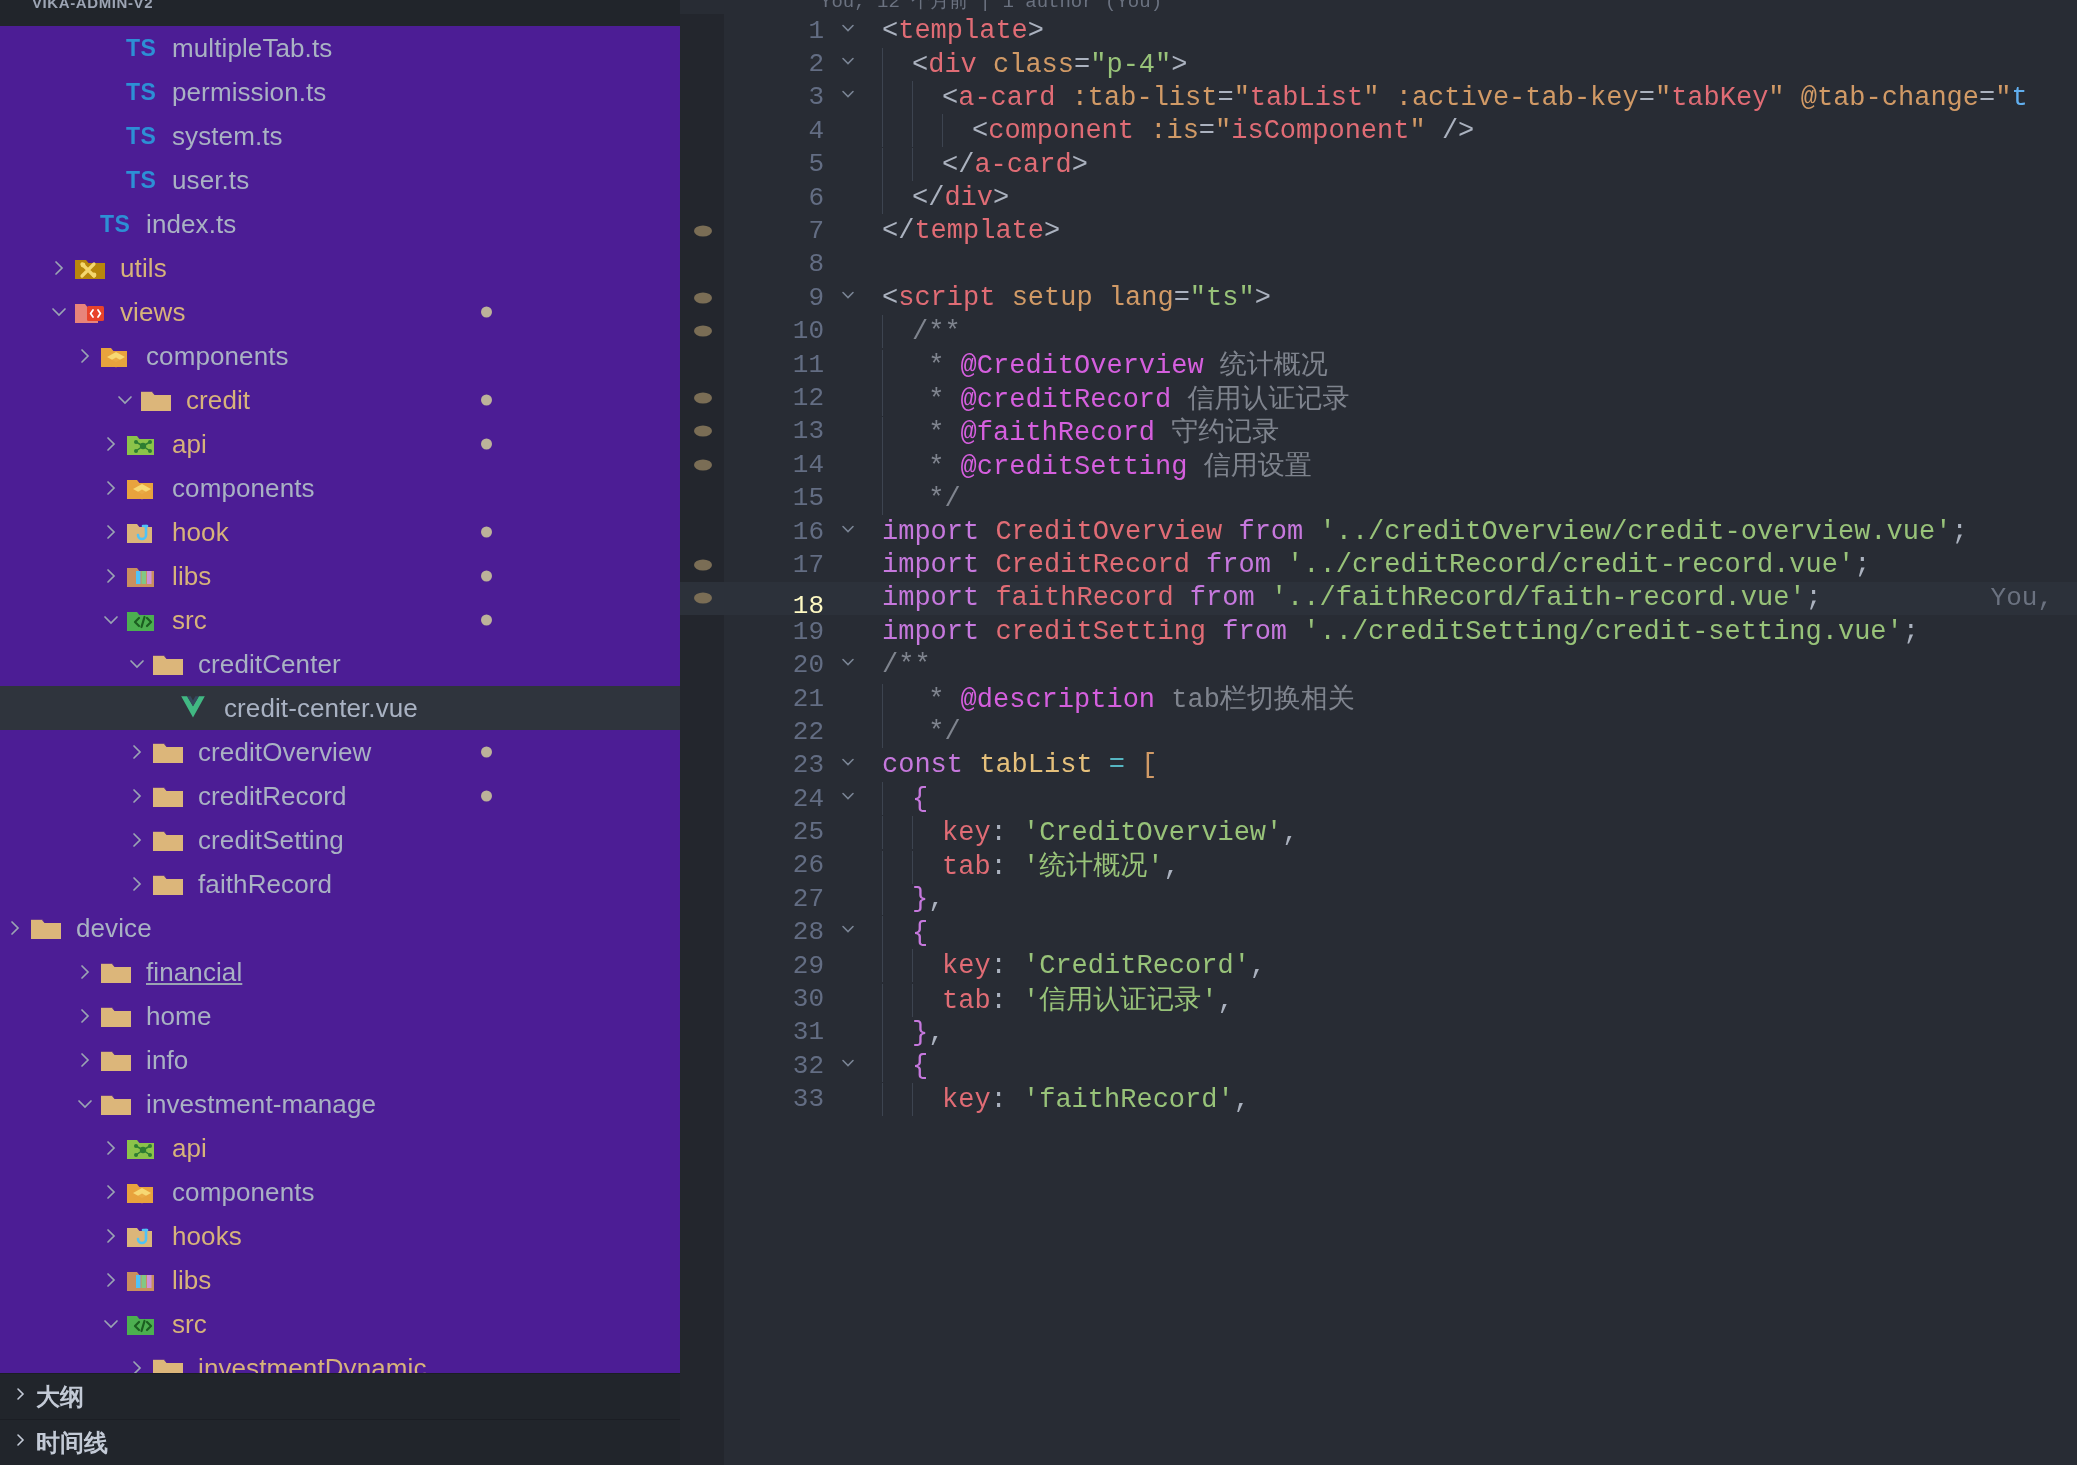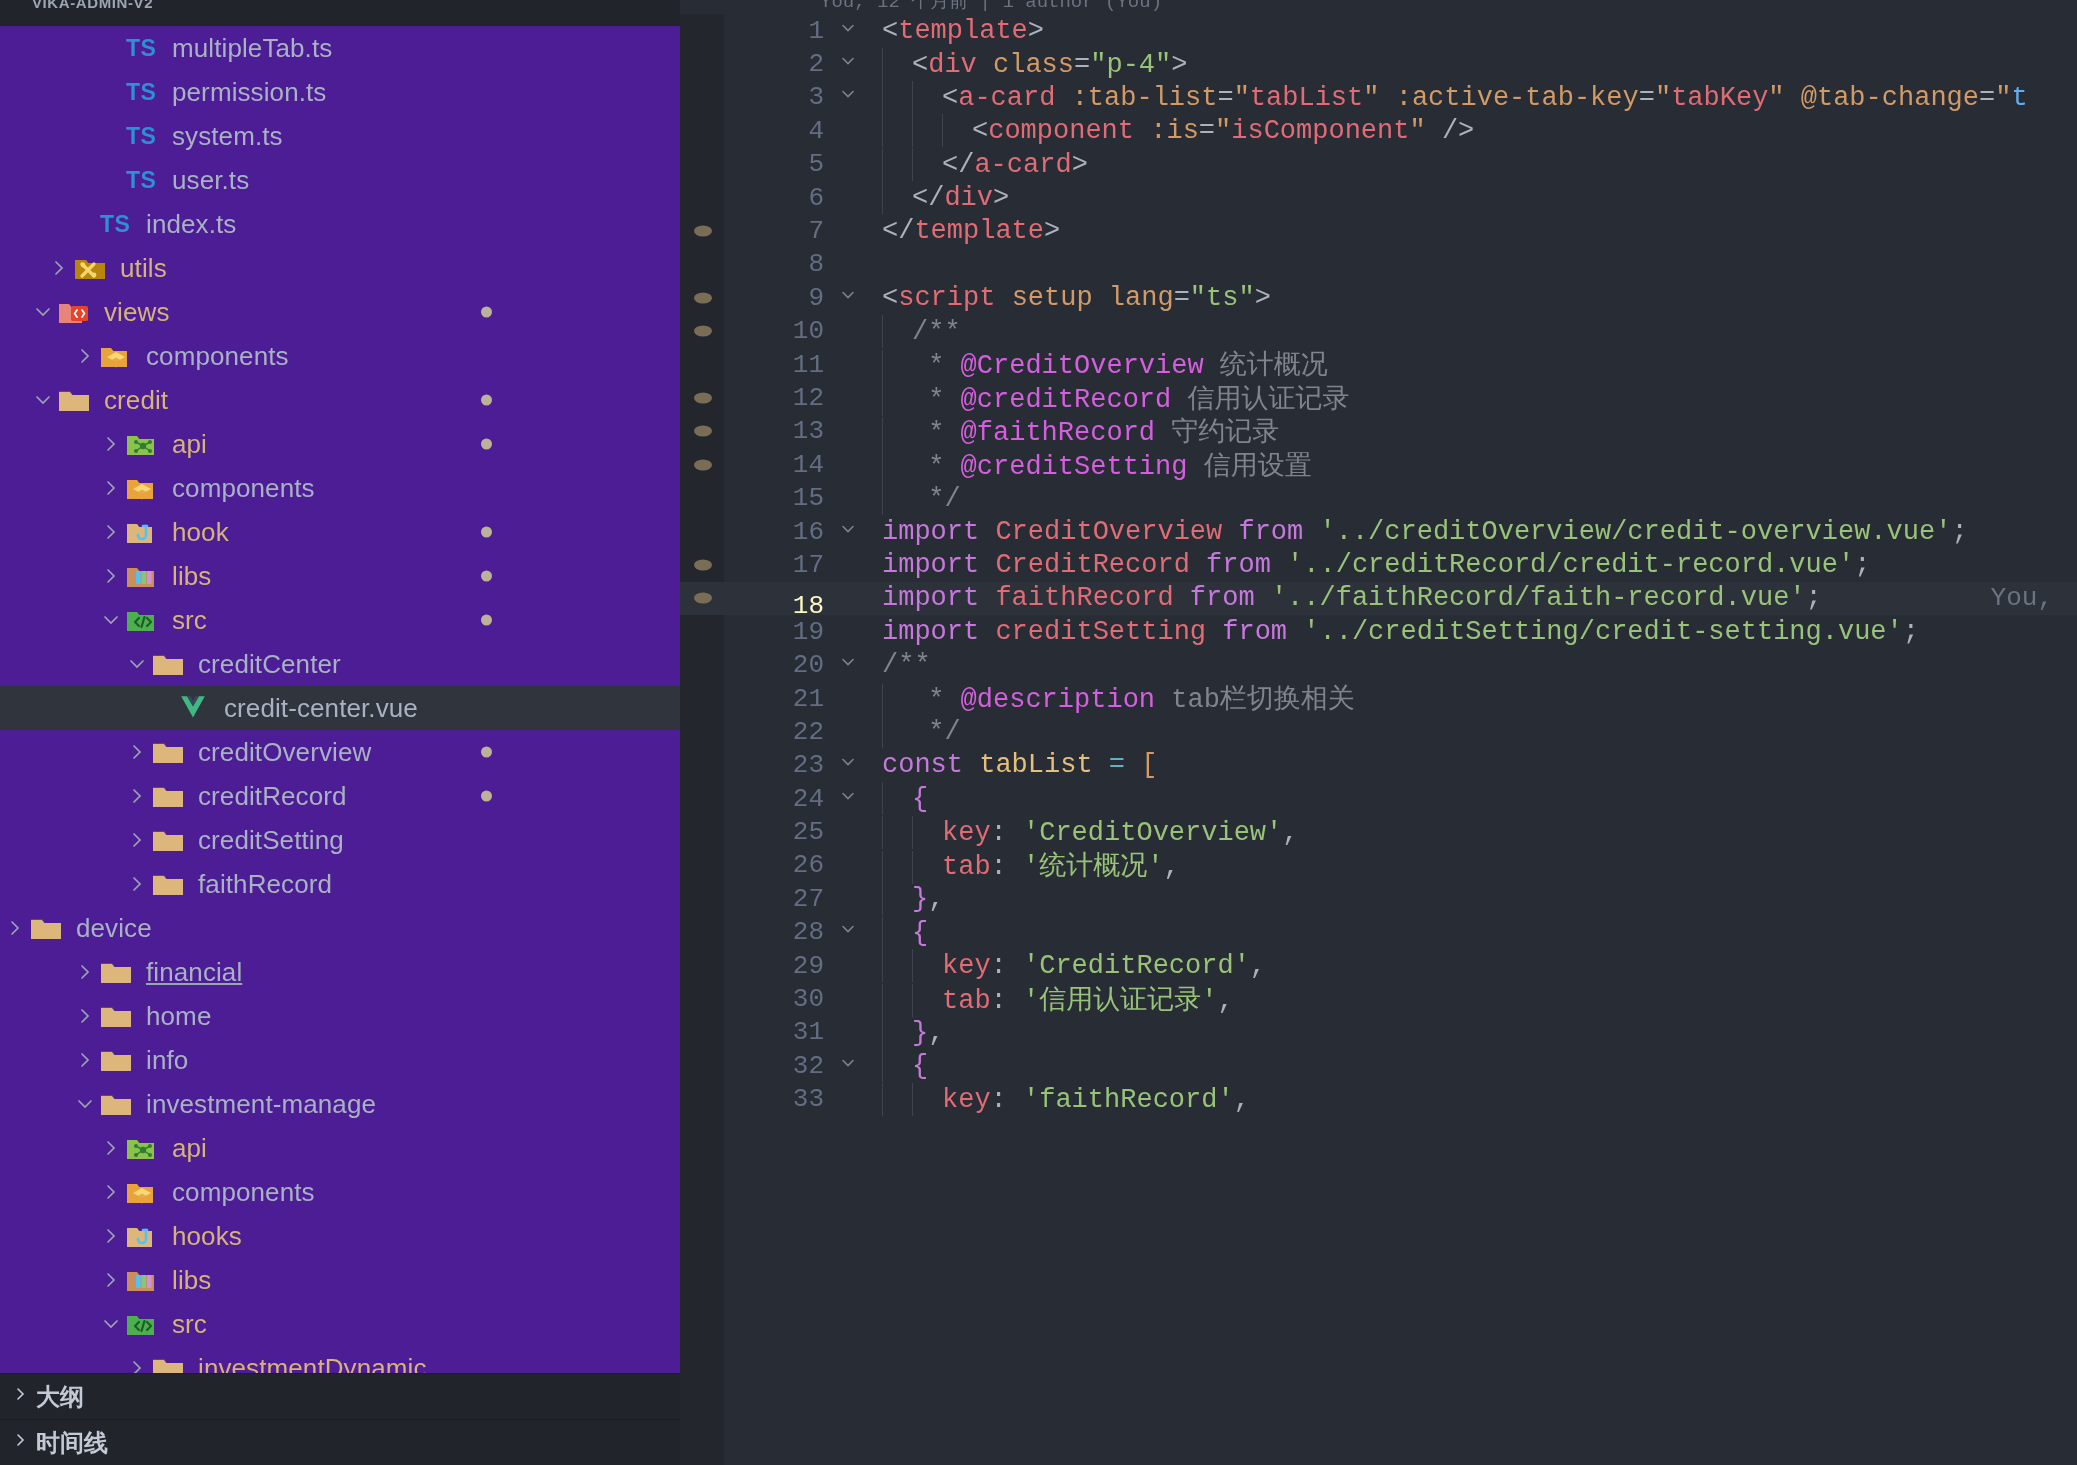--- a/index.html
+++ b/index.html
@@ -213,21 +213,21 @@
           <span class="icon">
             <svg width="32" height="26" viewBox="0 0 32 26">
               <path d="M1 5 h11 l2.5 3 H31 v16 H1 Z" fill="#b8860b"></path>
               <path d="M8 9 l12 12 M20 9 l-12 12" stroke="#f5d76e" stroke-width="3.2" stroke-linecap="round"></path>
               <circle cx="9" cy="10" r="2.4" fill="#f5d76e"></circle>
               <circle cx="20" cy="20" r="2.4" fill="#f5d76e"></circle>
             </svg>
           </span>
           <span class="label folder-open">utils</span>
         </div>
-        <div class="row" style="padding-left: 28px;">
+        <div class="row" style="padding-left: 44px;">
           <span class="chev">
             <svg width="20" height="20" viewBox="0 0 20 20">
               <path d="M4 7 L10 13 L16 7" stroke="#9aa4b3" stroke-width="1.7" fill="none" stroke-linecap="round"></path>
             </svg>
           </span>
           <span class="icon">
             <svg width="32" height="26" viewBox="0 0 32 26">
               <path d="M1 5 h10 l2.4 3 H24 v16 H1 Z" fill="#e8847a"></path>
               <rect x="13" y="7" width="17" height="15" rx="1.5" fill="#e8432a"></rect>
               <path d="M19 11 l-2.4 3.5 2.4 3.5 M24 11 l2.4 3.5 -2.4 3.5" stroke="#fff" stroke-width="1.8" fill="none" stroke-linecap="round" stroke-linejoin="round"></path>
@@ -244,21 +244,21 @@
           </span>
           <span class="icon">
             <svg width="32" height="26" viewBox="0 0 32 26">
               <path d="M1 5 h10 l2.4 3 H27 v16 H1 Z" fill="#e8a33d"></path>
               <path d="M16 9 l9 5 -9 5 -9 -5 Z" fill="#f7d873"></path>
               <path d="M16 14.5 l9 5 -9 5 -9 -5 Z" fill="#e8a33d" opacity="0.85"></path>
             </svg>
           </span>
           <span class="label">components</span>
         </div>
-        <div class="row" style="padding-left: 28px;">
+        <div class="row" style="padding-left: 110px;">
           <span class="chev">
             <svg width="20" height="20" viewBox="0 0 20 20">
               <path d="M4 7 L10 13 L16 7" stroke="#9aa4b3" stroke-width="1.7" fill="none" stroke-linecap="round"></path>
             </svg>
           </span>
           <span class="icon">
             <svg width="32" height="26" viewBox="0 0 32 26">
               <path d="M1 5 h11 l2.5 3 H31 v16 H1 Z" fill="#dcb67a"></path>
               <path d="M1 4 h11 l2 2.6 H14 L12 4.2 H1 Z" fill="#c5a169"></path>
             </svg>

